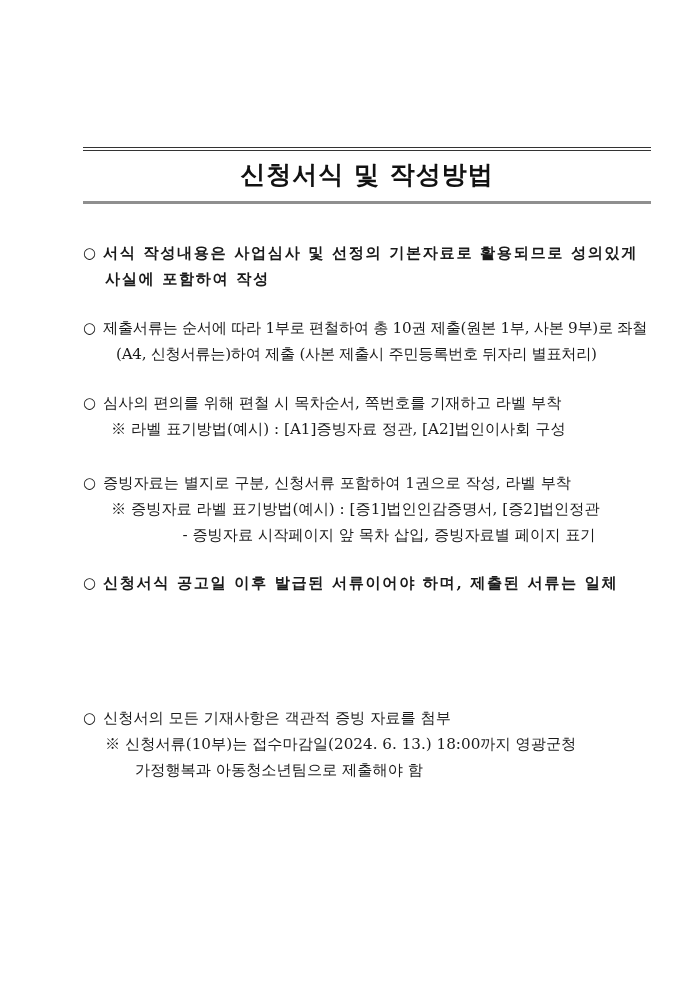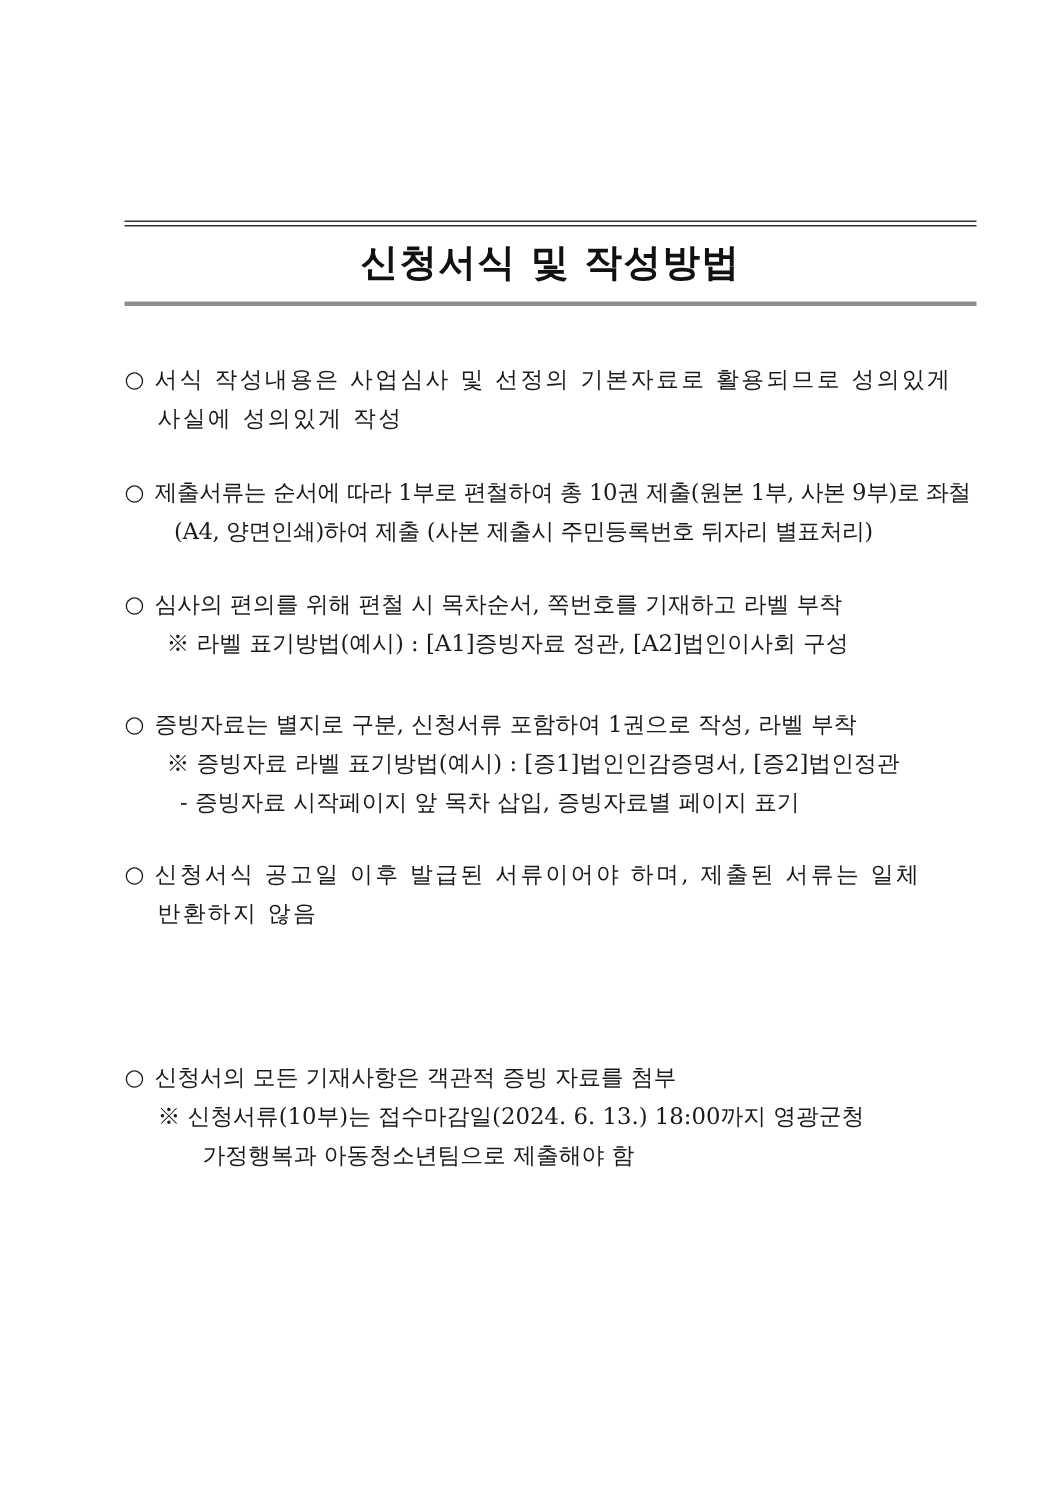--- a/index.html
+++ b/index.html
@@ -11,56 +11,55 @@
   .rule-bottom { position: absolute; left: 67px; width: 568px; top: 201px; height: 3px; background: #8f8f8f; }
   .title { position: absolute; left: 67px; width: 568px; top: 158px; text-align: center;
            font-family: "DejaVu Sans", "Liberation Sans", sans-serif; font-weight: bold;
            font-size: 25px; letter-spacing: 1px; color: #111; }
   .block { position: absolute; left: 67px; width: 575px; font-size: 15.2px; line-height: 26px; }
   .line { white-space: nowrap; }
   .bullet { display: inline-block; width: 20px; }
   .indent1 { padding-left: 22px; }
   .indent1b { padding-left: 33px; }
   .indent2 { padding-left: 28px; }
-  .indent3 { padding-left: 37px; }
+  .indent3 { padding-left: 37px; text-align: center; }
   .indent4 { padding-left: 52px; }
-  .spaced { letter-spacing: 1.6px; }
+  .spaced { letter-spacing: 1.6px; font-weight: bold; }
 </style>
 </head>
 <body>
 
 <div class="page">
   <div class="rule-top"></div>
   <div class="title">신청서식 및 작성방법</div>
   <div class="rule-bottom"></div>
 
   <div class="block spaced" style="top:240px;">
     <div class="line"><span class="bullet">○</span><span>서식 작성내용은 사업심사 및 선정의 기본자료로 활용되므로 성의있게</span></div>
-    <div class="line indent1"><span>사실에 성의있게 작성</span></div>
+    <div class="line indent1"><span>사실에 포함하여 작성</span></div>
   </div>
 
   <div class="block" style="top:315px; letter-spacing:-0.3px;">
     <div class="line"><span class="bullet">○</span><span>제출서류는 순서에 따라 1부로 편철하여 총 10권 제출(원본 1부, 사본 9부)로 좌철</span></div>
-    <div class="line indent1b"><span>(A4, 양면인쇄)하여 제출 (사본 제출시 주민등록번호 뒤자리 별표처리)</span></div>
+    <div class="line indent1b"><span>(A4, 신청서류는)하여 제출 (사본 제출시 주민등록번호 뒤자리 별표처리)</span></div>
   </div>
 
   <div class="block" style="top:390px;">
     <div class="line"><span class="bullet">○</span><span>심사의 편의를 위해 편철 시 목차순서, 쪽번호를 기재하고 라벨 부착</span></div>
     <div class="line indent2"><span>※ 라벨 표기방법(예시) : [A1]증빙자료 정관, [A2]법인이사회 구성</span></div>
   </div>
 
   <div class="block" style="top:470px;">
     <div class="line"><span class="bullet">○</span><span>증빙자료는 별지로 구분, 신청서류 포함하여 1권으로 작성, 라벨 부착</span></div>
     <div class="line indent2"><span>※ 증빙자료 라벨 표기방법(예시) : [증1]법인인감증명서, [증2]법인정관</span></div>
     <div class="line indent3"><span>- 증빙자료 시작페이지 앞 목차 삽입, 증빙자료별 페이지 표기</span></div>
   </div>
 
   <div class="block spaced" style="top:570px;">
     <div class="line"><span class="bullet">○</span><span>신청서식 공고일 이후 발급된 서류이어야 하며, 제출된 서류는 일체</span></div>
-    <div class="line indent1"><span>반환하지 않음</span></div>
   </div>
 
 
   <div class="block" style="top:705px;">
     <div class="line"><span class="bullet">○</span><span>신청서의 모든 기재사항은 객관적 증빙 자료를 첨부</span></div>
     <div class="line indent1"><span>※ 신청서류(10부)는 접수마감일(2024. 6. 13.) 18:00까지 영광군청</span></div>
     <div class="line indent4"><span>가정행복과 아동청소년팀으로 제출해야 함</span></div>
   </div>
 </div>
 

